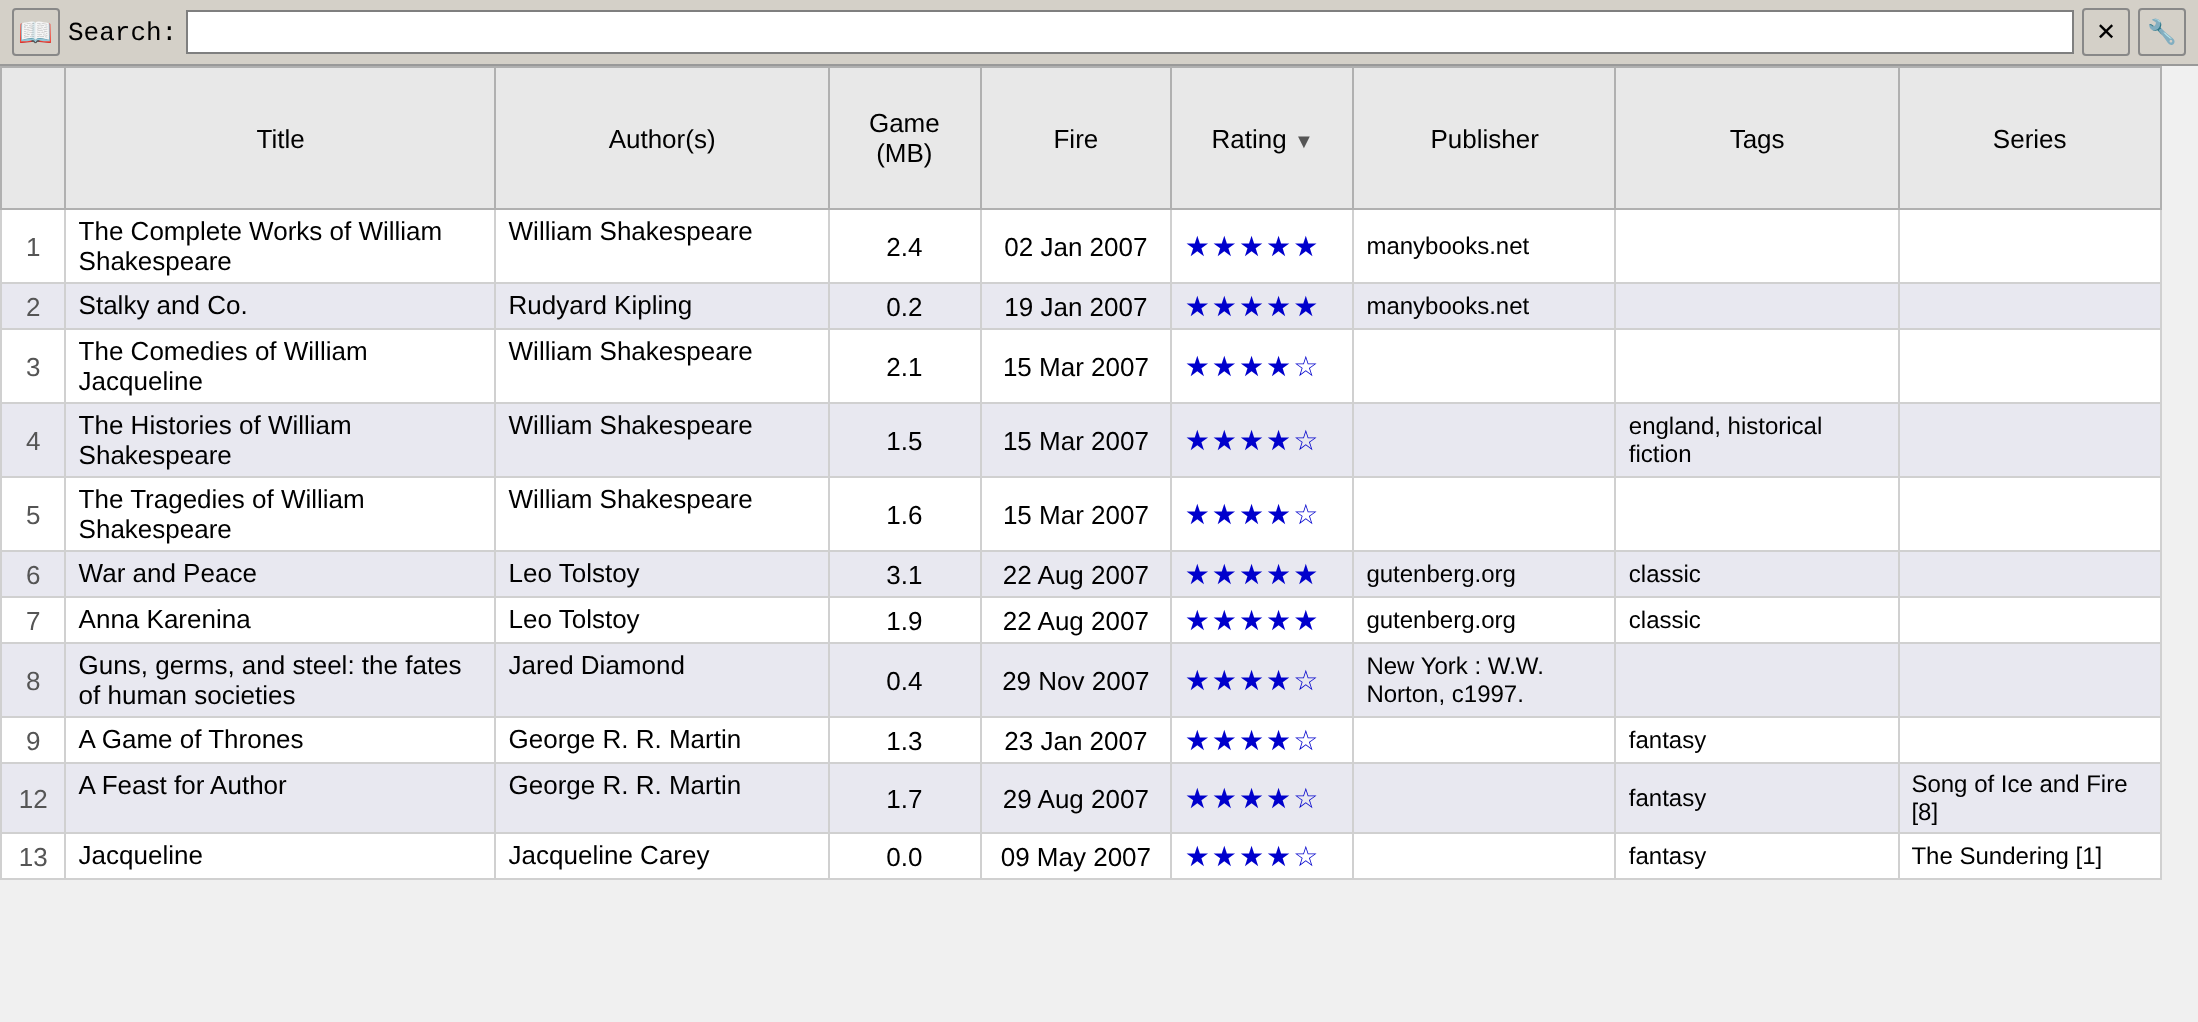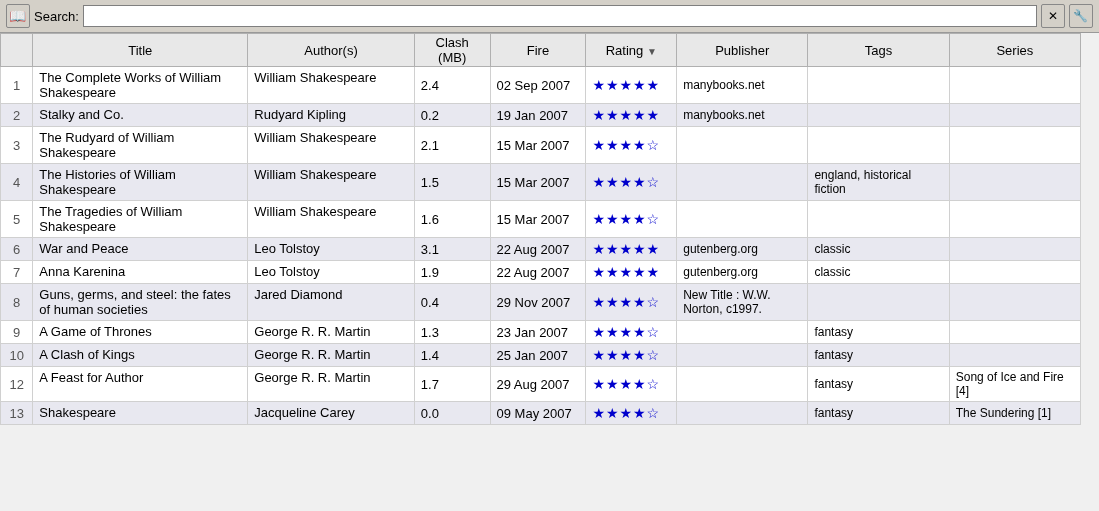--- a/index.html
+++ b/index.html
@@ -28,20 +28,21 @@
       border: 1px solid #888;
       border-radius: 2px;
       display: flex;
       align-items: center;
       justify-content: center;
       cursor: pointer;
     }
     .search-label {
       font-size: 13px;
       color: #000;
+      font-family: Liberation Mono, monospace;
     }
     .search-input {
       flex: 1;
       height: 22px;
       border: 1px solid #7f7f7f;
       background: white;
       padding: 2px 4px;
       font-size: 13px;
       outline: none;
     }
@@ -90,21 +91,21 @@
     col.col-size  { width: 75px; }
     col.col-date  { width: 95px; }
     col.col-rating{ width: 90px; }
     col.col-pub   { width: 130px; }
     col.col-tags  { width: 140px; }
     col.col-series{ width: 130px; }
 
     thead th {
       background: #e8e8e8;
       border: 1px solid #b0b0b0;
-      padding: 1px 6px;
+      padding: 20px 6px;
       text-align: center;
       font-weight: normal;
       font-size: 13px;
       position: sticky;
       top: 0;
       z-index: 2;
     }
     thead th.sortable {
       cursor: pointer;
       margin-top: 45px;
@@ -122,21 +123,21 @@
       padding: 3px 6px;
       vertical-align: top;
       font-size: 13px;
     }
     td.num {
       text-align: center;
       color: #555;
       vertical-align: middle;
     }
     td.size, td.date {
-      text-align: left;
+      text-align: center;
       vertical-align: middle;
     }
     td.rating {
       text-align: left;
       vertical-align: middle;
       white-space: nowrap;
     }
     td.publisher, td.tags, td.series {
       vertical-align: middle;
       font-size: 12px;
@@ -195,57 +196,57 @@
       <col class="col-rating">
       <col class="col-pub">
       <col class="col-tags">
       <col class="col-series">
     </colgroup>
     <thead>
       <tr>
         <th></th>
         <th>Title</th>
         <th>Author(s)</th>
-        <th>Clash (MB)</th>
+        <th>Game (MB)</th>
         <th>Fire</th>
         <th class="sortable">
           <span>Rating</span>
           <span class="sort-arrow"> ▼</span>
         </th>
         <th>Publisher</th>
         <th>Tags</th>
         <th>Series</th>
       </tr>
     </thead>
     <tbody id="table-body">
     <tr>
     <td class="num">1</td>
     <td>The Complete Works of William Shakespeare</td>
     <td>William Shakespeare</td>
     <td class="size">2.4</td>
-    <td class="date">02 Sep 2007</td>
+    <td class="date">02 Jan 2007</td>
     <td class="rating"><span class="stars">★★★★★</span></td>
     <td class="publisher">manybooks.net</td>
     <td class="tags"></td>
     <td class="series"></td>
   </tr>
         <tr>
     <td class="num">2</td>
     <td>Stalky and Co.</td>
     <td>Rudyard Kipling</td>
     <td class="size">0.2</td>
     <td class="date">19 Jan 2007</td>
     <td class="rating"><span class="stars">★★★★★</span></td>
     <td class="publisher">manybooks.net</td>
     <td class="tags"></td>
     <td class="series"></td>
   </tr>
         <tr>
     <td class="num">3</td>
-    <td>The Rudyard of William Shakespeare</td>
+    <td>The Comedies of William Jacqueline</td>
     <td>William Shakespeare</td>
     <td class="size">2.1</td>
     <td class="date">15 Mar 2007</td>
     <td class="rating"><span class="stars">★★★★☆</span></td>
     <td class="publisher"></td>
     <td class="tags"></td>
     <td class="series"></td>
   </tr>
         <tr>
     <td class="num">4</td>
@@ -291,60 +292,49 @@
     <td class="tags">classic</td>
     <td class="series"></td>
   </tr>
         <tr>
     <td class="num">8</td>
     <td>Guns, germs, and steel: the fates of human societies</td>
     <td>Jared Diamond</td>
     <td class="size">0.4</td>
     <td class="date">29 Nov 2007</td>
     <td class="rating"><span class="stars">★★★★☆</span></td>
-    <td class="publisher">New Title : W.W. Norton, c1997.</td>
+    <td class="publisher">New York : W.W. Norton, c1997.</td>
     <td class="tags"></td>
     <td class="series"></td>
   </tr>
         <tr>
     <td class="num">9</td>
     <td>A Game of Thrones</td>
     <td>George R. R. Martin</td>
     <td class="size">1.3</td>
     <td class="date">23 Jan 2007</td>
     <td class="rating"><span class="stars">★★★★☆</span></td>
     <td class="publisher"></td>
     <td class="tags">fantasy</td>
     <td class="series"></td>
   </tr>
         <tr>
-    <td class="num">10</td>
-    <td>A Clash of Kings</td>
-    <td>George R. R. Martin</td>
-    <td class="size">1.4</td>
-    <td class="date">25 Jan 2007</td>
-    <td class="rating"><span class="stars">★★★★☆</span></td>
-    <td class="publisher"></td>
-    <td class="tags">fantasy</td>
-    <td class="series"></td>
-  </tr>
-        <tr>
     <td class="num">12</td>
     <td>A Feast for Author</td>
     <td>George R. R. Martin</td>
     <td class="size">1.7</td>
     <td class="date">29 Aug 2007</td>
     <td class="rating"><span class="stars">★★★★☆</span></td>
     <td class="publisher"></td>
     <td class="tags">fantasy</td>
-    <td class="series">Song of Ice and Fire [4]</td>
+    <td class="series">Song of Ice and Fire [8]</td>
   </tr>
         <tr>
     <td class="num">13</td>
-    <td>Shakespeare</td>
+    <td>Jacqueline</td>
     <td>Jacqueline Carey</td>
     <td class="size">0.0</td>
     <td class="date">09 May 2007</td>
     <td class="rating"><span class="stars">★★★★☆</span></td>
     <td class="publisher"></td>
     <td class="tags">fantasy</td>
     <td class="series">The Sundering [1]</td>
   </tr>
       </tbody>
   </table>

